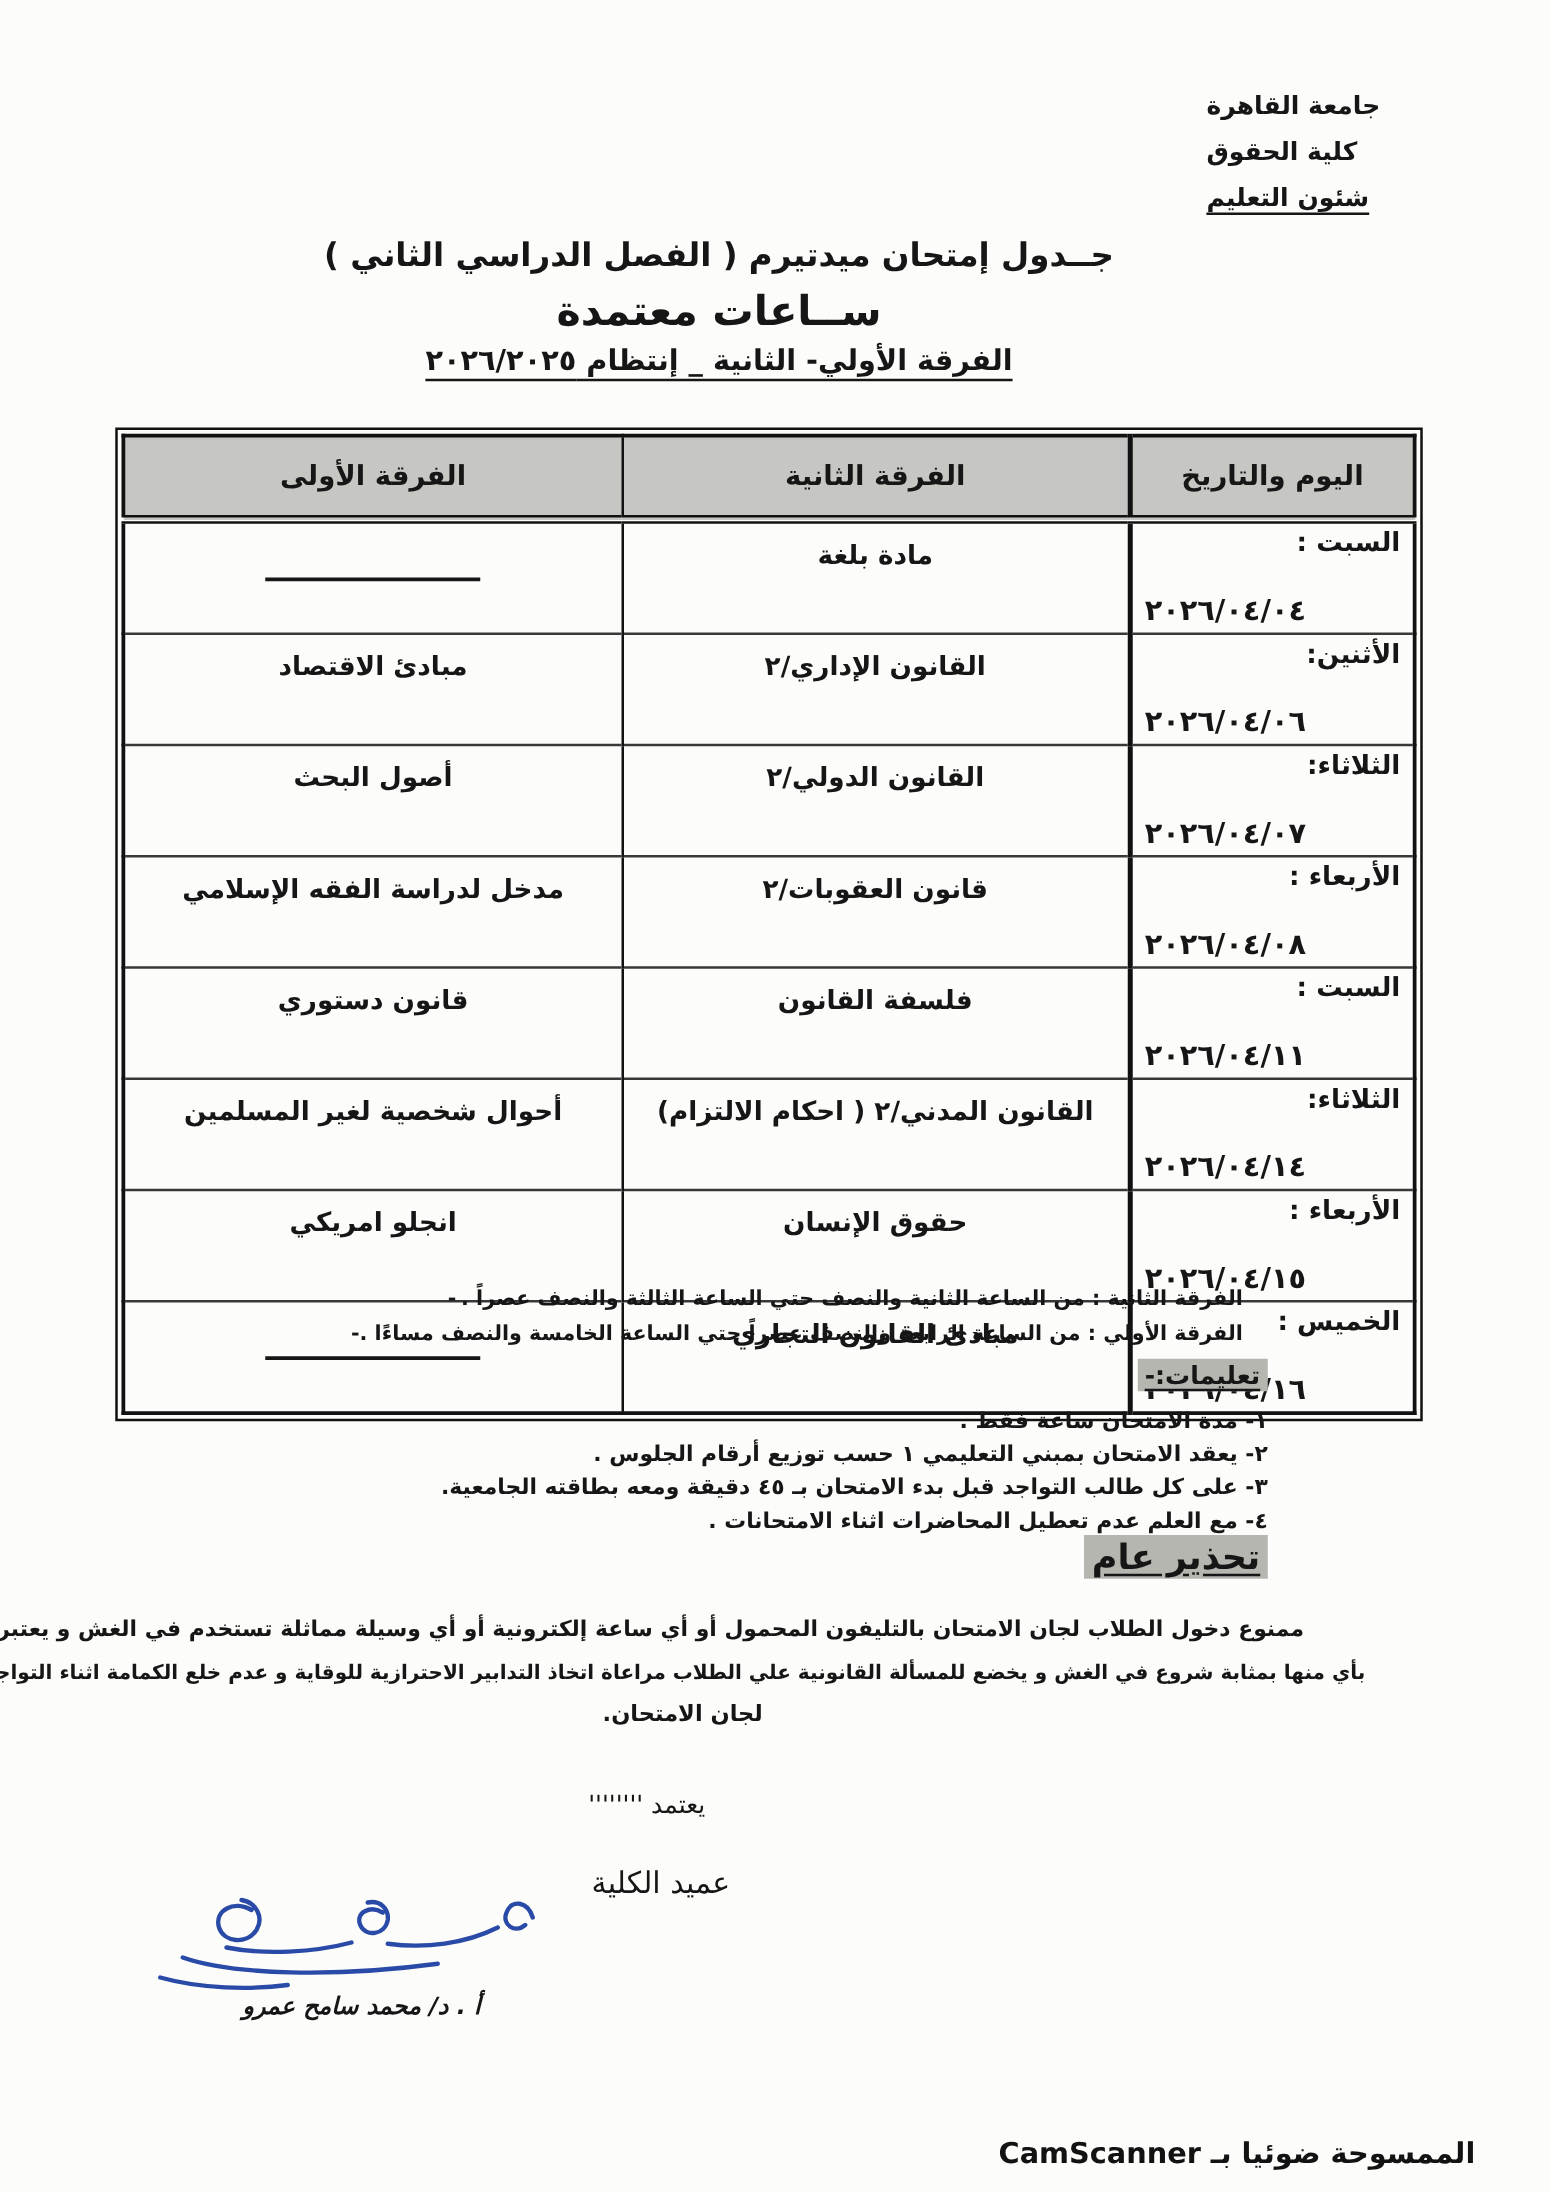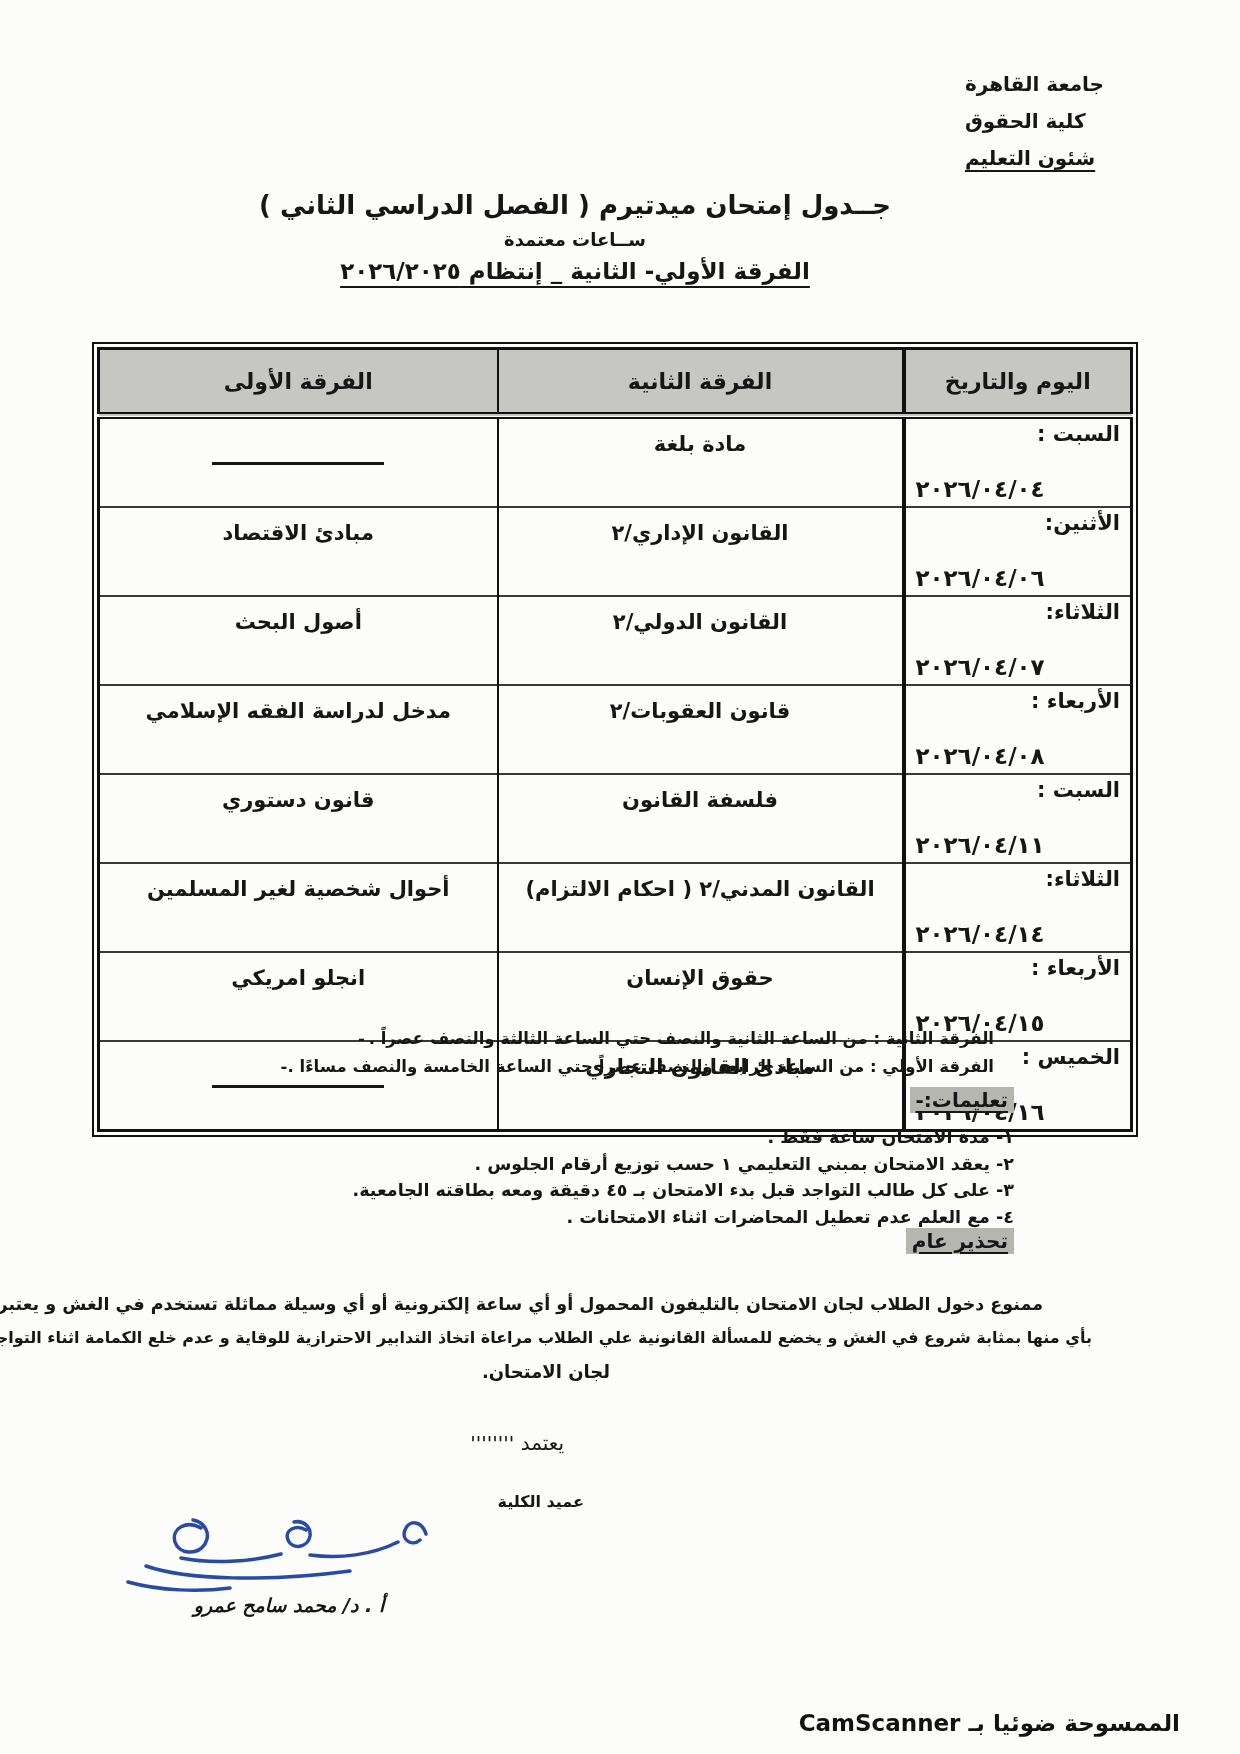--- a/index.html
+++ b/index.html
@@ -7,21 +7,21 @@
     position:relative;width:1240px;height:1754px;margin:0 auto;
     background:#fcfcfa;color:#161616;overflow:hidden;
     font-family:"DejaVu Sans",sans-serif;
   }
   
   .org{position:absolute;top:66px;right:136px;text-align:left;font-weight:700;font-size:20px;line-height:37px;}
   .underlined{text-decoration:underline;text-underline-offset:5px;}
   
   .title-block{position:absolute;top:190px;left:60px;width:1030px;text-align:center;font-weight:700;}
   .t1{font-size:26px;margin-bottom:9px;}
-  .t2{font-size:18px;margin-bottom:8px;letter-spacing:1px;}
+  .t2{font-size:33px;margin-bottom:8px;letter-spacing:1px;}
   .t3{font-size:23px;text-decoration:underline;text-underline-offset:7px;display:inline-block;}
   
   .table-frame{position:absolute;left:92px;top:342px;width:1046px;border:2px solid #111;padding:3px;box-sizing:border-box;background:#fcfcfa;}
   table{width:100%;border-collapse:collapse;border:3px solid #111;table-layout:fixed;direction:rtl;}
   th{background:#c6c7c2;font-size:22px;font-weight:700;height:60px;border-bottom:7px double #111;vertical-align:middle;}
   td{height:72px;font-weight:700;border-top:2px solid #383838;}
   .v-thick{border-left:4px solid #111;}
   .v-thin{border-left:2px solid #111;}
   td.c-date{padding:3px 10px 4px;vertical-align:top;box-sizing:border-box;}
   .day{font-size:21px;text-align:right;}
@@ -30,29 +30,29 @@
   .dash-line{width:172px;border-top:3px solid #161616;margin:30px auto 0;}
   
   .notes-heading{position:absolute;top:997px;right:14px;font-size:22px;font-weight:700;white-space:nowrap;}
   .note-line{position:absolute;right:246px;width:636px;display:flex;justify-content:space-between;align-items:center;font-size:16.5px;font-weight:700;direction:rtl;white-space:nowrap;}
   .n1{top:1029px;}
   .n2{top:1057px;}
   
   .hl{background:#b5b6af;text-decoration:underline;text-underline-offset:4px;font-weight:700;padding:1px 6px;}
   .instructions-heading{position:absolute;top:1087px;right:226px;font-size:20px;}
   .instructions-list{position:absolute;top:1124px;right:226px;text-align:right;font-size:17.5px;font-weight:700;line-height:26.5px;direction:rtl;white-space:nowrap;}
-  .warning-heading{position:absolute;top:1228px;right:226px;font-size:20px;}
+  .warning-heading{position:absolute;top:1228px;right:226px;font-size:28px;}
   .warn{position:absolute;font-weight:700;direction:rtl;white-space:nowrap;}
   .w1{top:1261px;right:262px;font-size:18.5px;}
   .w2{top:1294px;right:197px;font-size:17.5px;}
   .w3{top:1328px;right:148px;font-size:16px;}
   .w4{top:1361px;right:630px;font-size:18px;}
   
   .approve{position:absolute;top:1431px;right:676px;font-size:20px;font-weight:400;}
-  .dean-title{position:absolute;top:1492px;right:656px;font-size:16px;font-weight:700;}
+  .dean-title{position:absolute;top:1492px;right:656px;font-size:24px;font-weight:400;}
   .signature{position:absolute;left:108px;top:1510px;}
   .dean-name{position:absolute;top:1594px;left:158px;width:262px;text-align:center;font-size:19px;font-weight:700;white-space:nowrap;font-style:italic;}
   
   .watermark{position:absolute;top:1710px;right:60px;font-size:23px;font-weight:600;direction:rtl;color:#121212;}
 </style>
 </head>
 <body>
 
 <div class="page">
 

